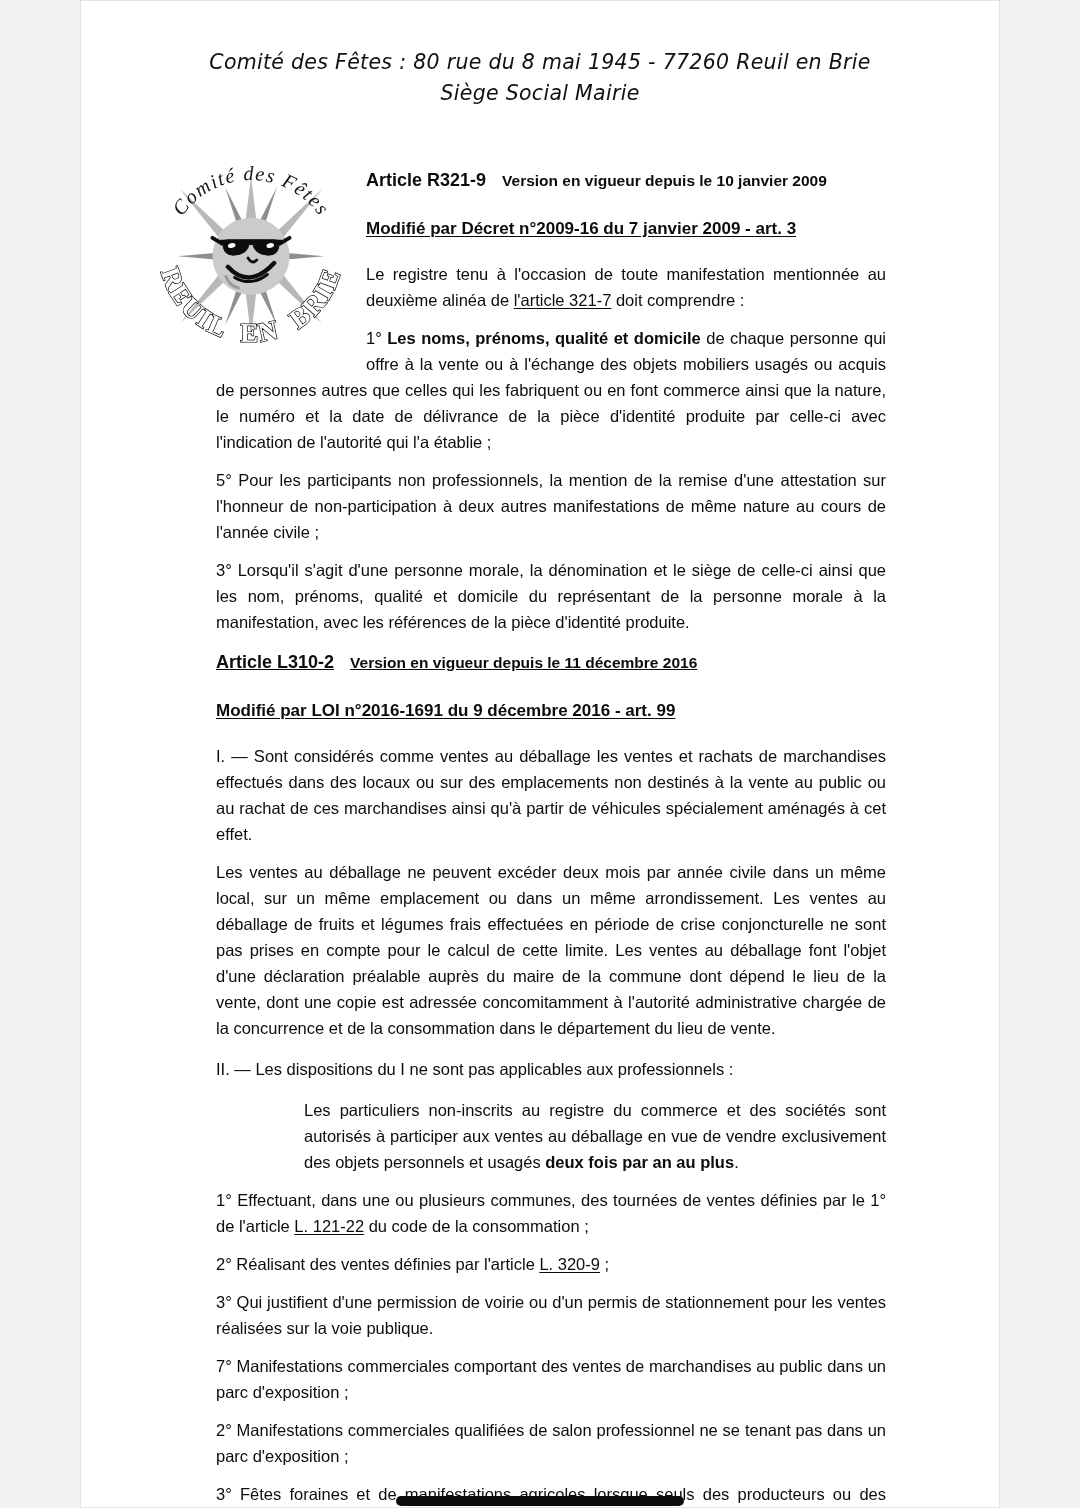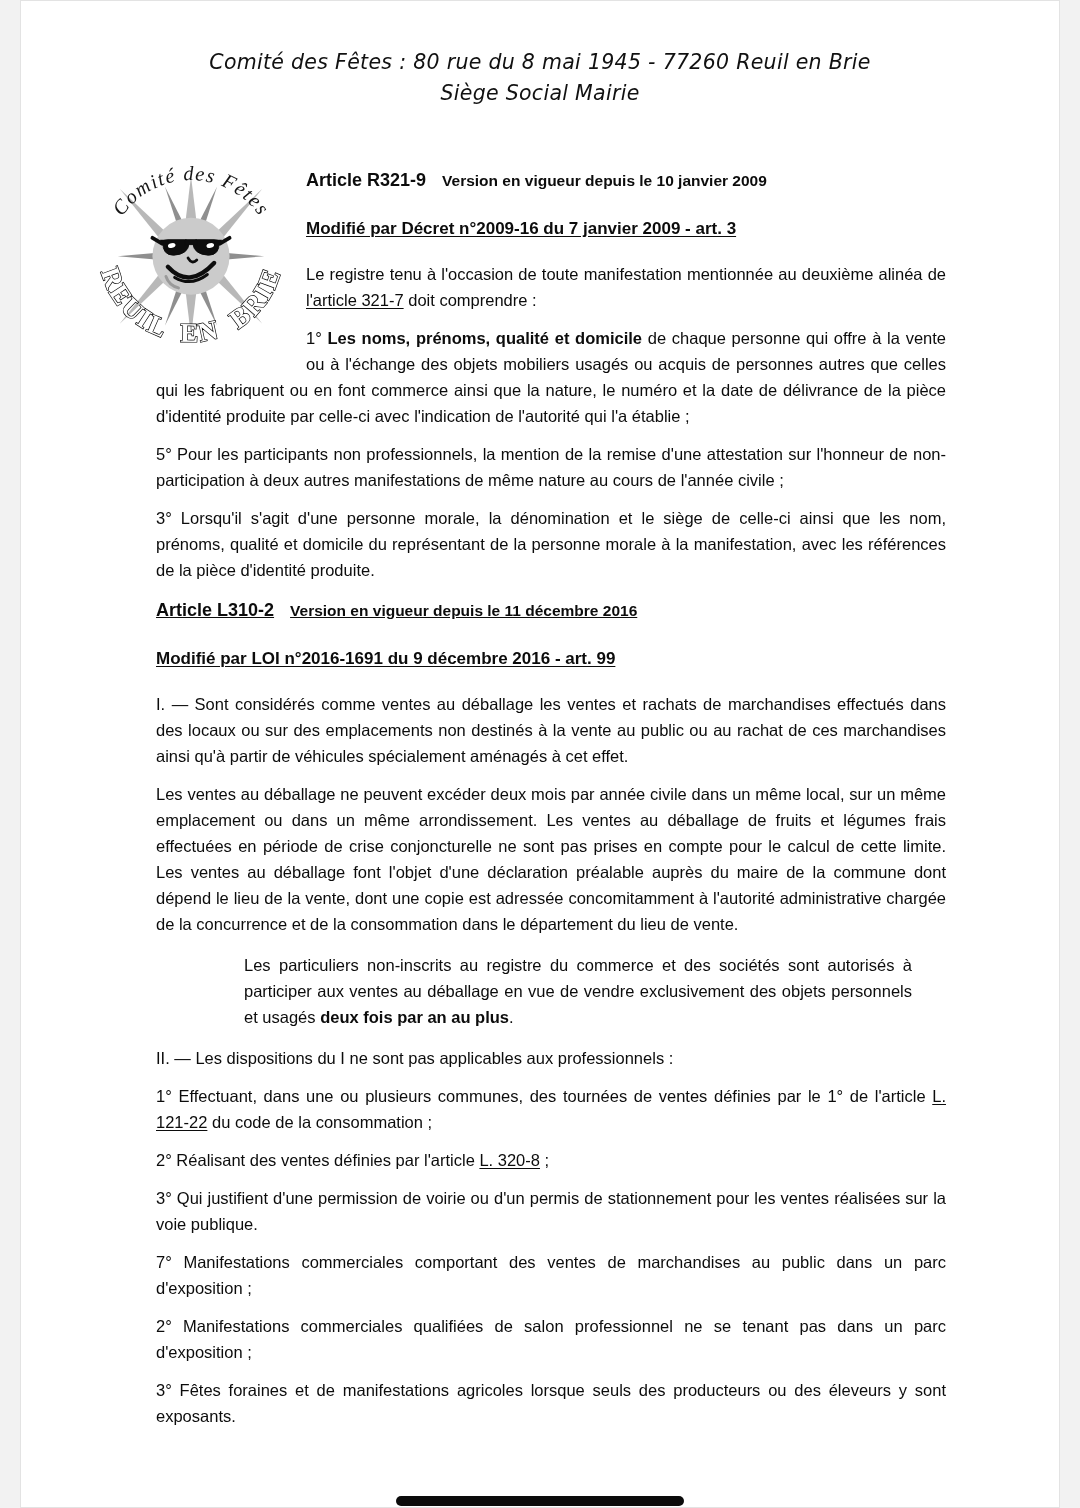--- a/index.html
+++ b/index.html
@@ -1,17 +1,17 @@
 <!DOCTYPE html>
 <html><head>
 <meta charset="utf-8">
 <style>
   html,body { margin:0; padding:0; background:#f2f2f2; }
   .page {
-    position:relative; width:1040px; height:1508px; margin:0 auto;
+    position:relative; width:920px; height:1508px; margin:0 auto;
     background:#ffffff; border:1px solid #e3e3e3; box-sizing:border-box;
     font-family:"Liberation Sans","DejaVu Sans",sans-serif; color:#0c0c0c;
     overflow:hidden;
   }
   .doc-header {
     padding-top:46px; text-align:center;
     font-family:"DejaVu Sans",sans-serif; font-style:italic; font-weight:500;
     font-size:20.5px; line-height:31px; color:#111; letter-spacing:.3px;
   }
   .content { margin:0 105px 0 135px; }
@@ -125,27 +125,27 @@
     <div class="art-head art-head2">
       <span>Article L310-2</span><span class="art-version">Version en vigueur depuis le 11 décembre 2016</span>
     </div>
 
     <div class="modified mod2">Modifié par LOI n°2016-1691 du 9 décembre 2016 - art. 99</div>
 
     <p class="body mt-lg">I. — Sont considérés comme ventes au déballage les ventes et rachats de marchandises effectués dans des locaux ou sur des emplacements non destinés à la vente au public ou au rachat de ces marchandises ainsi qu'à partir de véhicules spécialement aménagés à cet effet.</p>
 
     <p class="body">Les ventes au déballage ne peuvent excéder deux mois par année civile dans un même local, sur un même emplacement ou dans un même arrondissement. Les ventes au déballage de fruits et légumes frais effectuées en période de crise conjoncturelle ne sont pas prises en compte pour le calcul de cette limite. Les ventes au déballage font l'objet d'une déclaration préalable auprès du maire de la commune dont dépend le lieu de la vente, dont une copie est adressée concomitamment à l'autorité administrative chargée de la concurrence et de la consommation dans le département du lieu de vente.</p>
 
+    <p class="body mt-md">II. — Les dispositions du I ne sont pas applicables aux professionnels :</p>
+
     <p class="body indented mt-md"><span>Les particuliers non-inscrits au registre du commerce et des sociétés sont autorisés à participer aux ventes au déballage en vue de vendre exclusivement des objets personnels et usagés </span><span class="b">deux fois par an au plus</span><span>.</span></p>
-
-    <p class="body mt-md">II. — Les dispositions du I ne sont pas applicables aux professionnels :</p>
 
     <p class="body"><span>1° Effectuant, dans une ou plusieurs communes, des tournées de ventes définies par le 1° de l'article </span><a class="doclink">L. 121-22</a><span> du code de la consommation ;</span></p>
 
-    <p class="body"><span>2° Réalisant des ventes définies par l'article </span><a class="doclink">L. 320-8</a><span> ;</span></p>
+    <p class="body"><span>2° Réalisant des ventes définies par l'article </span><a class="doclink">L. 320-9</a><span> ;</span></p>
 
     <p class="body">3° Qui justifient d'une permission de voirie ou d'un permis de stationnement pour les ventes réalisées sur la voie publique.</p>
 
 
     <p class="body">7° Manifestations commerciales comportant des ventes de marchandises au public dans un parc d'exposition ;</p>
 
     <p class="body">2° Manifestations commerciales qualifiées de salon professionnel ne se tenant pas dans un parc d'exposition ;</p>
 
     <p class="body">3° Fêtes foraines et de manifestations agricoles lorsque seuls des producteurs ou des éleveurs y sont exposants.</p>
   </div>

